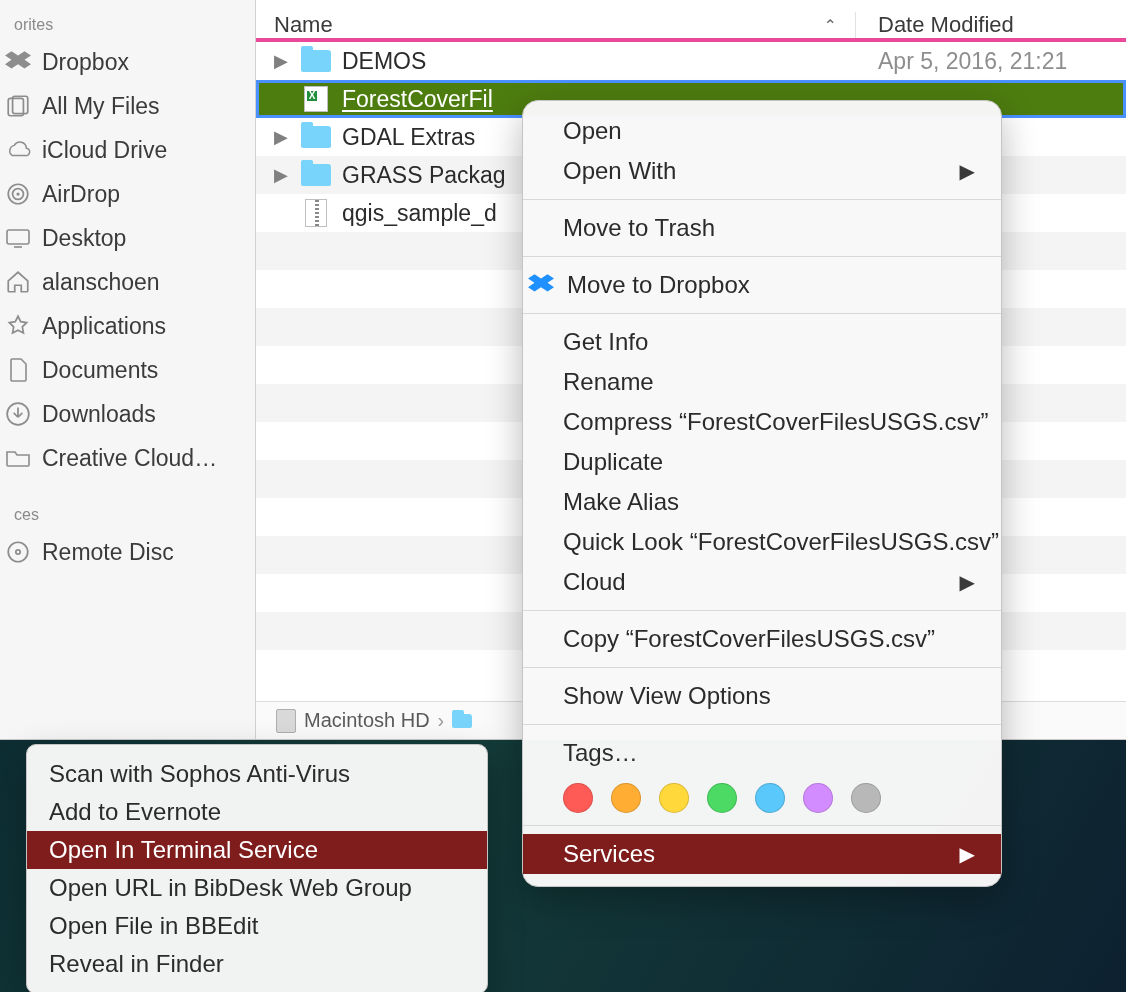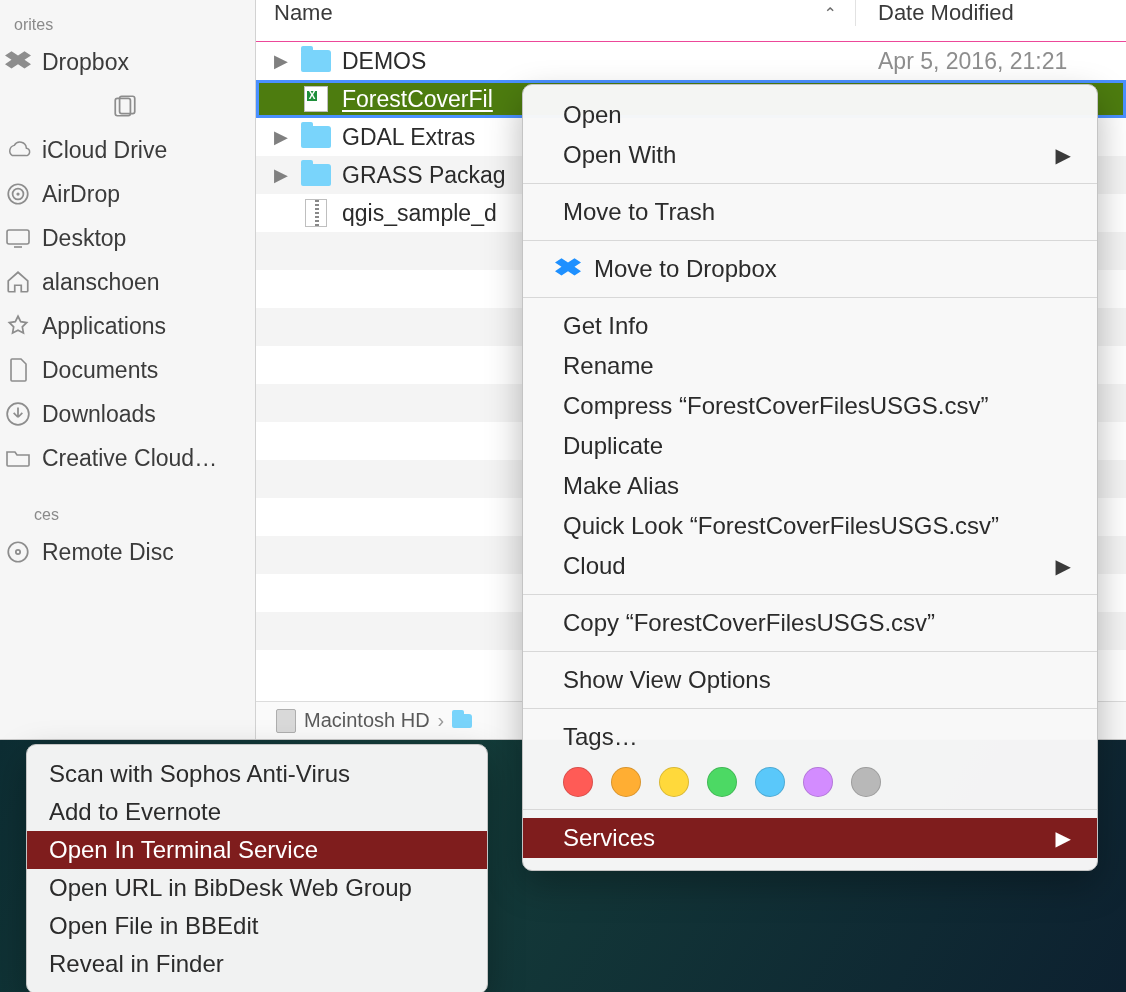--- a/index.html
+++ b/index.html
@@ -45,23 +45,23 @@
   }
   .side-item .icon svg { width: 26px; height: 26px; }
   .side-label { flex: 1; overflow: hidden; text-overflow: ellipsis; }
 
   
   .main {
     flex: 1; display: flex; flex-direction: column;
     background: #ffffff;
   }
   .columns-header {
-    display: flex; align-items: flex-start;
+    display: flex; align-items: flex-end;
     height: 42px;
-    border-bottom: 1px solid #ec4899;
+    border-bottom: 4px solid #ec4899;
     background: #ffffff;
     font-size: 22px; color: #3a3a3a;
   }
   .col-name {
     flex: 1; display: flex; align-items: center; justify-content: space-between;
     padding: 0 18px 0 18px;
     border-right: 1px solid #e2e2e2;
   }
   .col-date { width: 270px; padding-left: 22px; }
   .sort-caret { font-size: 16px; color: #6b6b6b; }
@@ -120,36 +120,36 @@
 
   
   .desktop-strip {
     position:absolute; left:0; right:0; top:740px; bottom:0;
     background: linear-gradient(120deg,#0d2d33 0%, #143d3a 35%, #0d2130 100%);
   }
 
   
   .ctx-menu {
     position: absolute;
-    left: 522px; top: 84px;
-    width: 576px;
+    left: 522px; top: 100px;
+    width: 480px;
     background: rgba(248,248,248,0.98);
     border: 1px solid #c4c4c4;
-    border-radius: 10px;
+    border-radius: 16px;
     box-shadow: 0 14px 36px rgba(0,0,0,0.28);
     padding: 10px 0 12px;
     font-size: 24px; color:#2b2b2b;
   }
   .ctx-item {
     display:flex; align-items:center; justify-content:space-between;
     padding: 6px 26px 6px 40px;
     cursor: default;
     white-space: nowrap;
   }
-  .ctx-item.with-icon { padding-left: 31px; gap:12px; }
+  .ctx-item.with-icon { padding-left: 4px; gap:12px; }
   .ctx-item.selected { background:#7f1d1d; color:#ffffff; }
   .ctx-caret { font-size: 20px; color:#3a3a3a; }
   .ctx-item.selected .ctx-caret { color:#fff; }
   .ctx-sep { height:1px; background:#d8d8d8; margin: 8px 0; }
   .dropbox-glyph { width:28px; height:22px; display:flex; align-items:center; justify-content:center; color:#1e90ff; font-size:22px;}
   .tag-row { display:flex; gap:18px; padding: 10px 0 4px 40px; }
   .tag-dot { width:30px; height:30px; border-radius:50%; border:1px solid rgba(0,0,0,0.15);}
   
   
   .sub-menu {
@@ -181,20 +181,21 @@
           </span>
           <span class="side-label">Dropbox</span>
         </div>
         <div class="side-item">
           <span class="icon">
             <svg viewBox="0 0 24 24">
               <rect x="3" y="5" width="14" height="16" rx="2" stroke="#8d8d8d" stroke-width="1.6" fill="none"></rect>
               <rect x="7" y="3" width="14" height="16" rx="2" stroke="#8d8d8d" stroke-width="1.6" fill="none"></rect>
             </svg>
           </span>
+          <span class="side-label">All My Files</span>
         </div>
         <div class="side-item">
           <span class="icon">
             <svg viewBox="0 0 28 20">
               <path d="M8 16a6 6 0 0 1 2-11 7 7 0 0 1 13 3 4 4 0 0 1-1 8Z" stroke="#8d8d8d" stroke-width="1.6" fill="none"></path>
             </svg>
           </span>
           <span class="side-label">iCloud Drive</span>
         </div>
         <div class="side-item">
@@ -251,21 +252,21 @@
         </div>
         <div class="side-item">
           <span class="icon">
             <svg viewBox="0 0 26 20">
               <path d="M2 4h8l2 3h12v10a1 1 0 0 1-1 1H3a1 1 0 0 1-1-1Z" stroke="#8d8d8d" stroke-width="1.6" fill="none"></path>
             </svg>
           </span>
           <span class="side-label">Creative Cloud…</span>
         </div>
       </div>
-    <div class="side-section-label" style="margin-top:16px;margin-left:20px;">ces</div>
+    <div class="side-section-label" style="margin-top:16px;">ces</div>
     <div id="dev-list">
         <div class="side-item">
           <span class="icon">
             <svg viewBox="0 0 24 24">
               <circle cx="12" cy="12" r="9" stroke="#8d8d8d" stroke-width="1.6" fill="none"></circle>
               <circle cx="12" cy="12" r="2" stroke="#8d8d8d" stroke-width="1.6" fill="none"></circle>
             </svg>
           </span>
           <span class="side-label">Remote Disc</span>
         </div>

